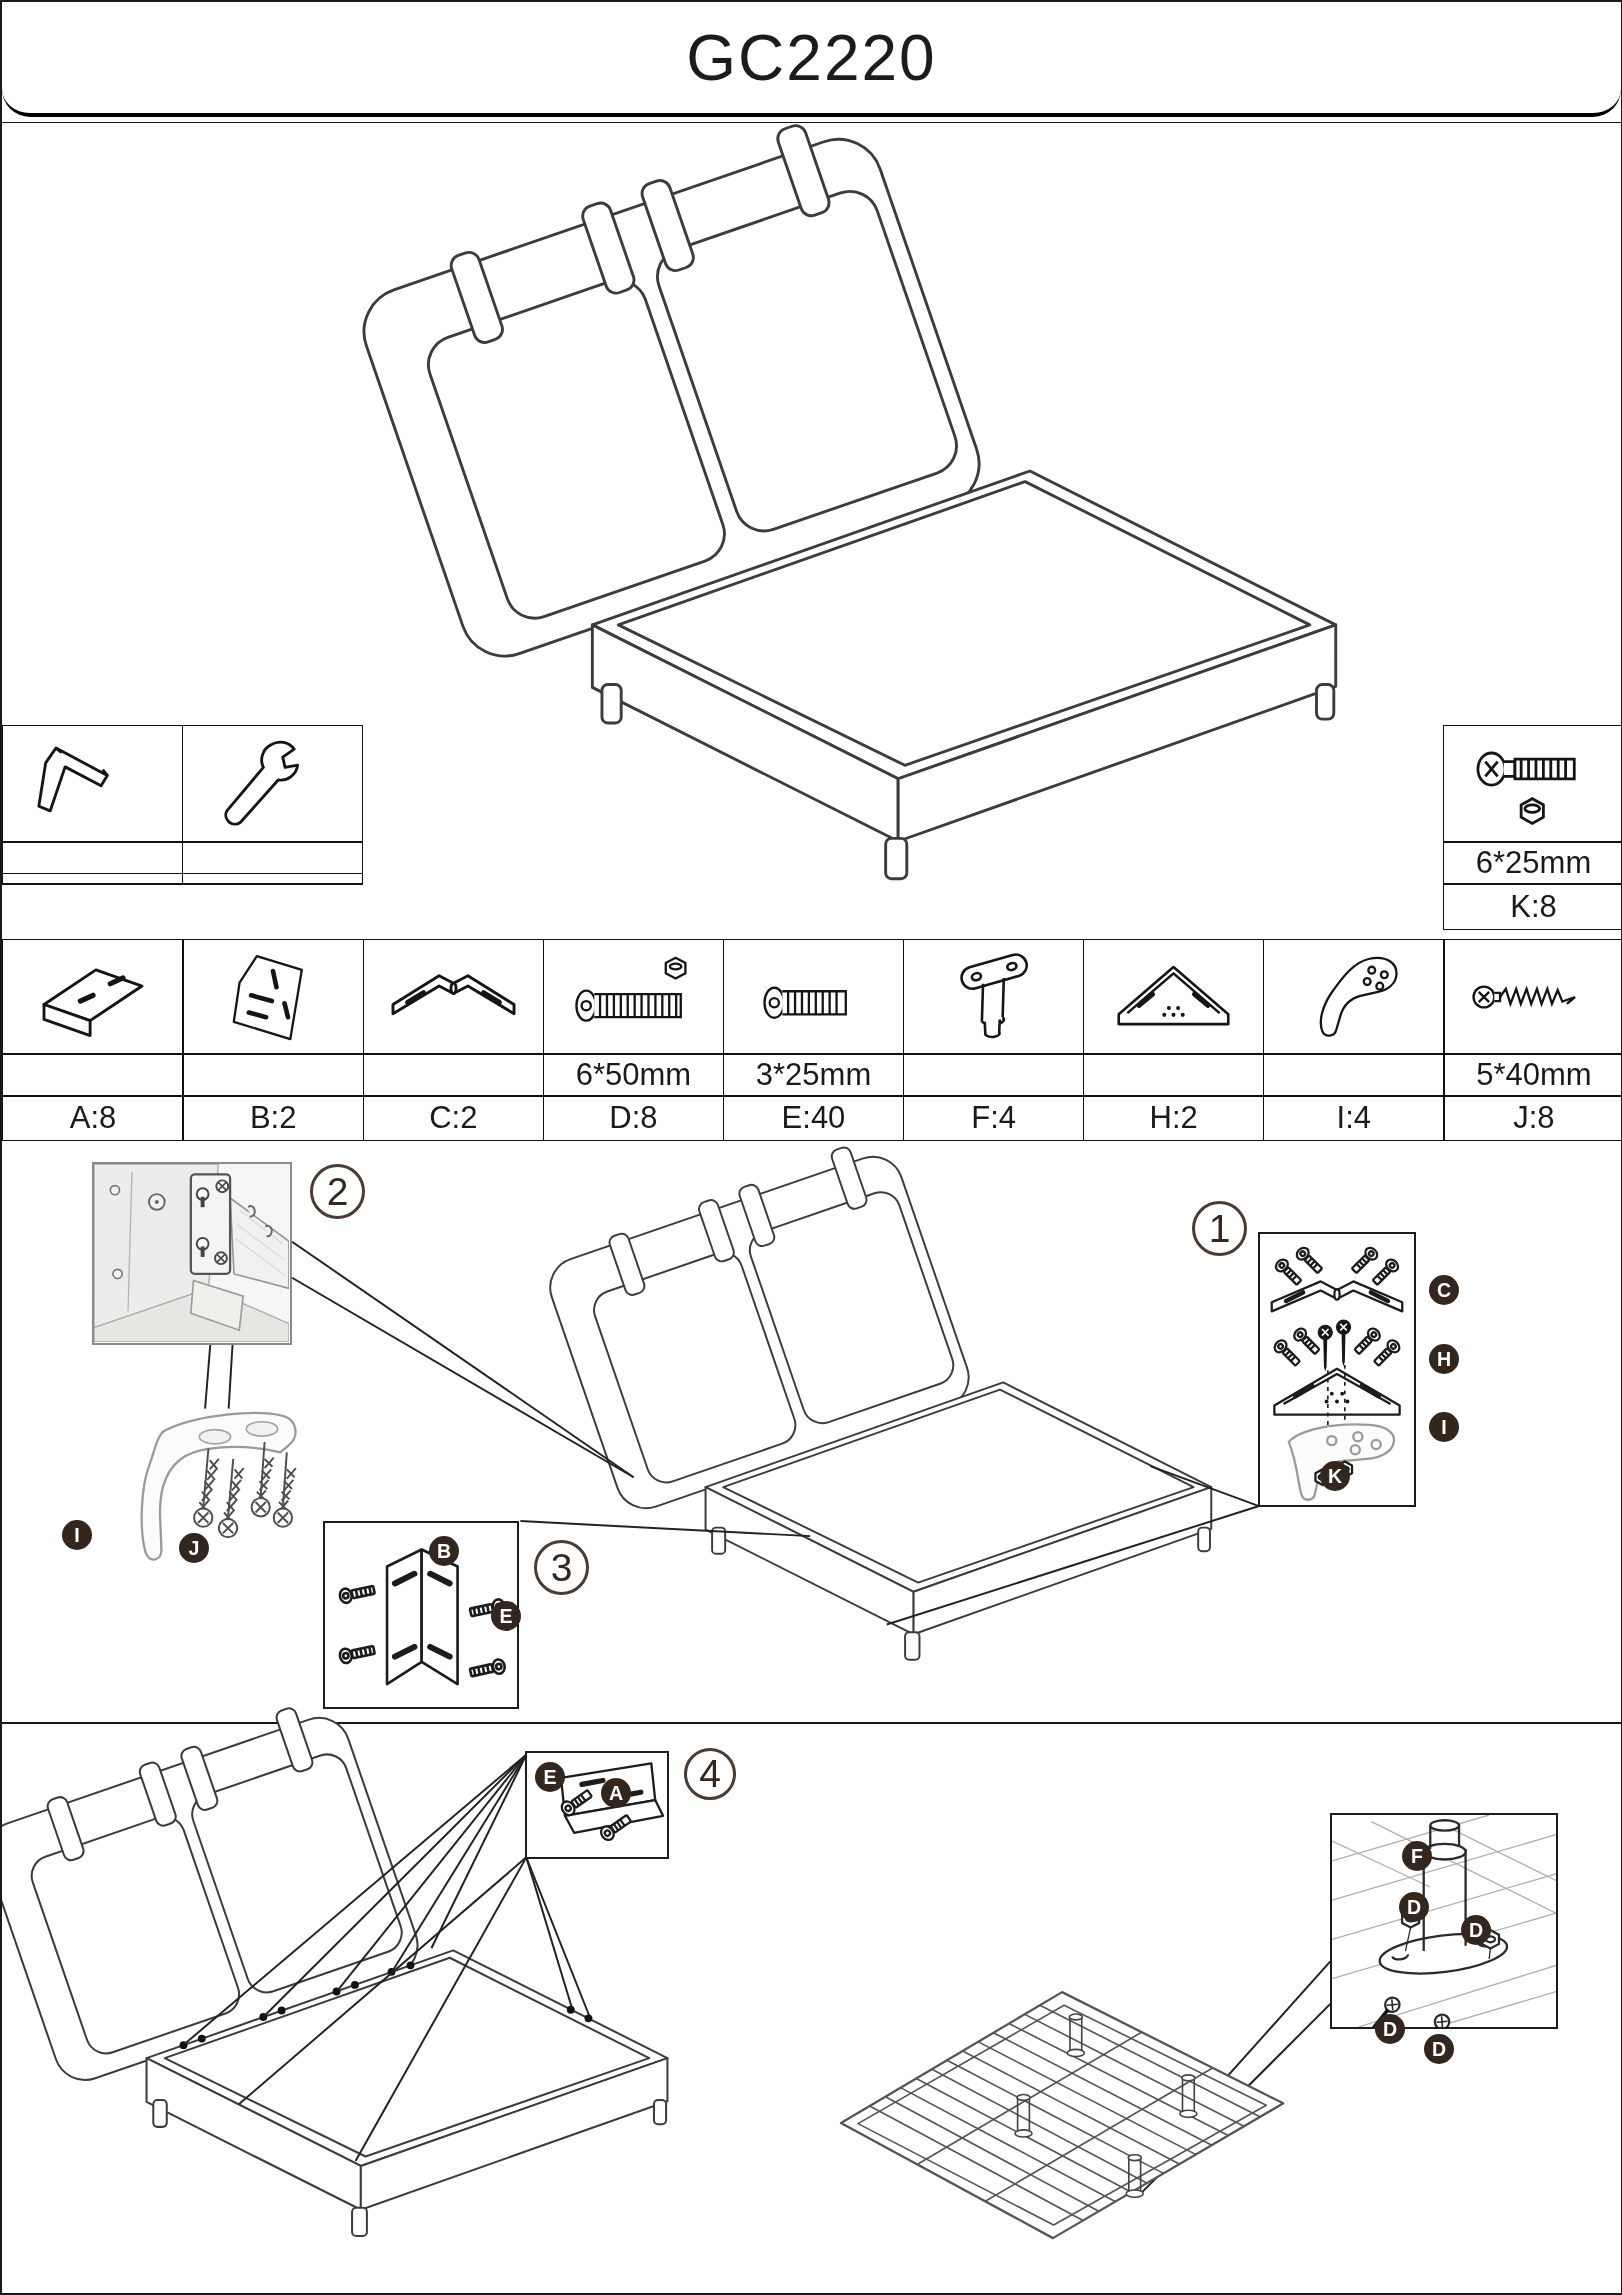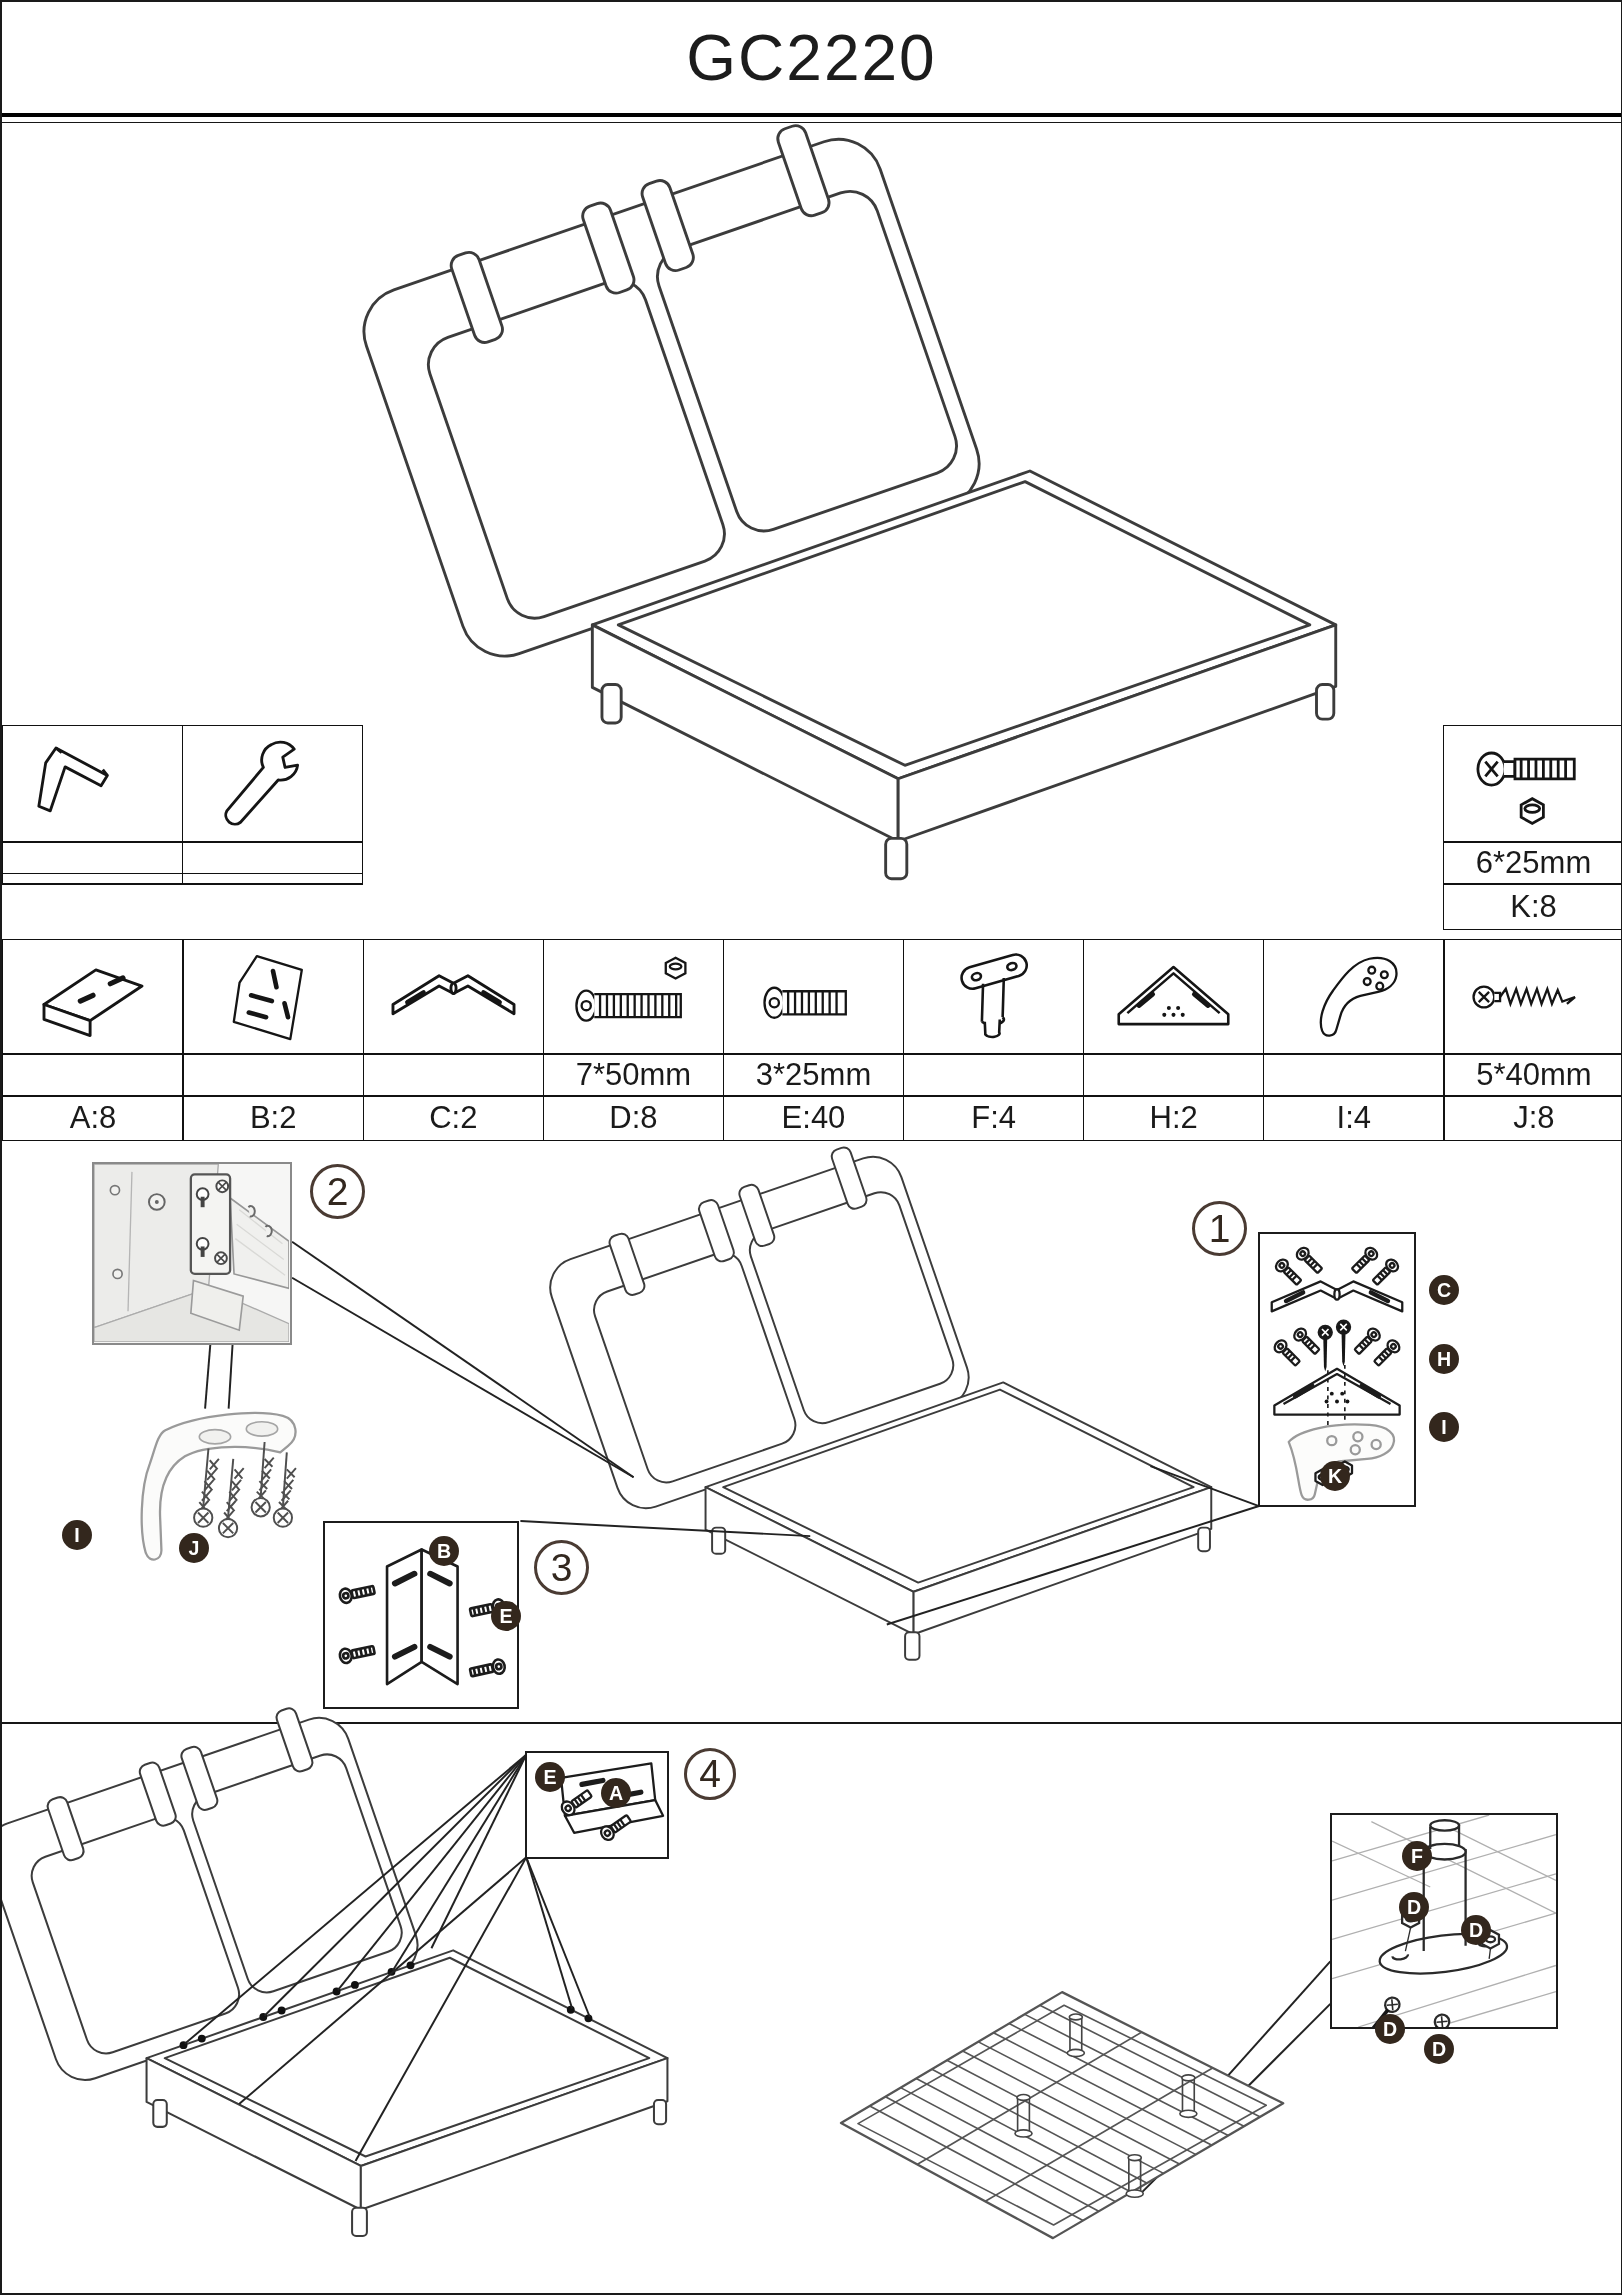--- a/index.html
+++ b/index.html
@@ -4,21 +4,21 @@
 <style>
   html,body{margin:0;padding:0;background:#888;}
   .page{
     position:relative;width:1623px;height:2295px;background:#fff;
     font-family:"Liberation Sans",sans-serif;color:#141414;
     border:2px solid #1a1a1a;box-sizing:border-box;overflow:hidden;
   }
   .titlebar{
     position:absolute;left:0;top:0;width:100%;height:111px;
     border-bottom:4.6px solid #000;display:flex;align-items:center;justify-content:center;
-    font-size:64px;letter-spacing:2px;color:#1c1c1c;
+    font-size:64px;letter-spacing:2px;color:#1c1c1c;border-radius:28px;
   }
   .thinrule{position:absolute;left:0;width:100%;height:1.3px;background:#161616;}
   .overlay{position:absolute;left:0;top:0;z-index:1;}
   .sbox{position:absolute;border:2px solid #1c1c1c;background:#fff;z-index:2;box-sizing:border-box;}
   .photobox{position:absolute;border:2.6px solid #8a8a8a;background:#f6f6f5;z-index:2;box-sizing:border-box;}
   .ghost{position:absolute;z-index:2;}
   .num{
     position:absolute;width:55px;height:55px;border:3.3px solid #4a3b33;border-radius:50%;
     display:flex;align-items:center;justify-content:center;font-size:39px;color:#33281f;
     background:#fff;z-index:3;box-sizing:border-box;
@@ -268,21 +268,21 @@
         <circle cx="34" cy="85" r="18"></circle>
         <path d="M25,76 l18,18 M43,76 l-18,18"></path>
         <path d="M52,78 h10 v14 h-10"></path>
         <path d="M62,85 l10,-14 8,26 10,-26 8,26 10,-26 8,26 10,-26 8,26 10,-26 8,26 10,-24 8,20 22,-8 -14,12" fill="none"></path>
       </svg>
     </div>
 
     <div class="cell"></div>
     <div class="cell"></div>
     <div class="cell"></div>
-    <div class="cell">7*50mm</div>
+    <div class="cell">6*50mm</div>
     <div class="cell">3*25mm</div>
     <div class="cell"></div>
     <div class="cell"></div>
     <div class="cell"></div>
     <div class="cell">5*40mm</div>
 
     <div class="cell">A:8</div>
     <div class="cell">B:2</div>
     <div class="cell">C:2</div>
     <div class="cell">D:8</div>

